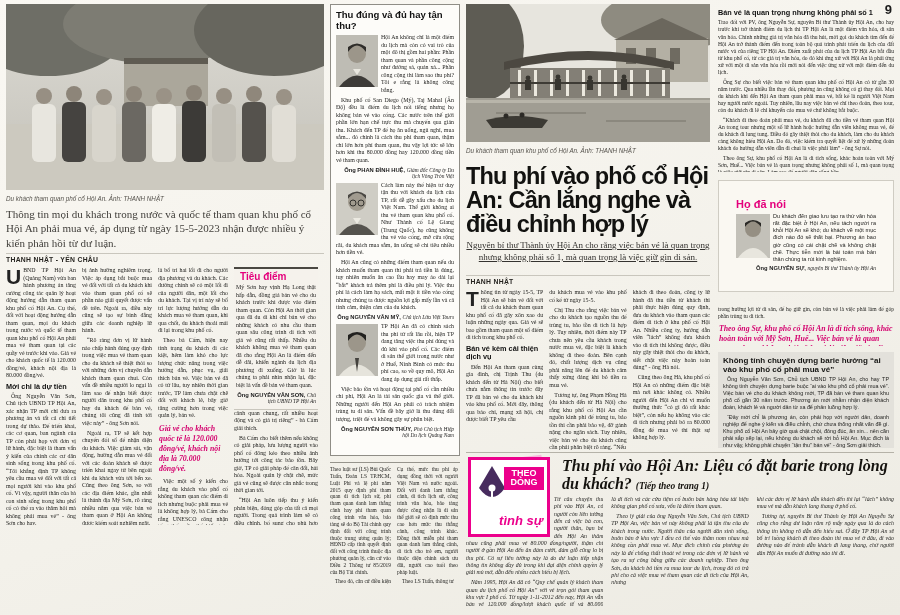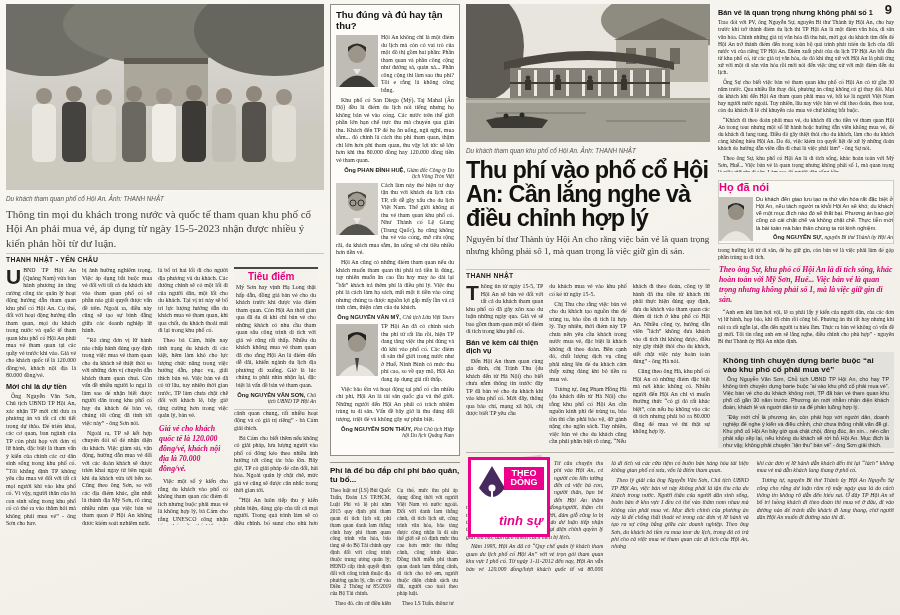--- a/index.html
+++ b/index.html
@@ -23,49 +23,49 @@
   .pullquote{font:bold italic 7.8px/1.3 "Liberation Serif",serif;color:#d4006e;margin:4px 1px;text-indent:0;text-align:left;}
 
   
   .left-art{left:6px;top:4px;width:318px;height:606px;}
   .hl1{font:bold 30px/1.02 "Liberation Sans",sans-serif;letter-spacing:-1.2px;margin:4px 0 0;color:#121210;}
   .lede{font:11px/1.32 "Liberation Serif",serif;color:#403e3a;margin:4px 0 0;text-align:left;}
   .left-cols{margin-top:4px;gap:6px;height:258px;}
   .wcol{width:70px;flex:none;}
   .wcol4{width:84px;flex:none;}
   .focus-box{background:#f5f2ec;border-top:2px solid #4a4842;border-bottom:1px solid #c9c6bd;padding:2px 2px 2px;}
-  .focus-h{color:#e4007c;font:bold 10px "Liberation Sans",sans-serif;margin:0 12px 2px;}
+  .focus-h{color:#e4007c;font:bold 10px "Liberation Sans",sans-serif;margin:0 4px 2px;}
 
   
   .op-box{left:330px;top:4px;width:130px;height:452px;border:1px solid #8f8d86;background:#fdfcf9;
           padding:4px 5px;box-sizing:border-box;overflow:hidden;}
   .op-title{font:bold 9.5px "Liberation Sans",sans-serif;margin:0 0 3px;color:#111;}
   .portrait{float:left;margin:1px 3px 1px 0;}
   .expert{overflow:hidden;}
 
   
   .legal{left:330px;top:462px;width:130px;height:150px;border-top:1px solid #96948c;padding-top:3px;box-sizing:border-box;}
   .legal-h{font:bold 8px/1.15 "Liberation Sans",sans-serif;margin:0 0 3px;color:#111;}
   .legal .cols{gap:6px;height:118px;}
   .legal .col{width:61px;flex:none;}
   .legal .bt{font-size:5.4px;}
 
   
   .right-art{left:466px;top:4px;width:244px;height:444px;}
-  .hl2{font:bold 23.5px/1.04 "Liberation Sans",sans-serif;letter-spacing:-0.8px;margin:3px 0 0;color:#121210;}
-  .subhead{font:9px/1.3 "Liberation Serif",serif;color:#353330;margin:3px 0 12px;text-align:left;}
+  .hl2{font:bold 23.5px/1.04 "Liberation Sans",sans-serif;letter-spacing:-0.8px;margin:9px 0 0;color:#121210;}
+  .subhead{font:9px/1.3 "Liberation Serif",serif;color:#353330;margin:3px 0 12px;text-align:center;text-decoration:underline;}
   .right-cols{margin-top:4px;gap:6px;height:164px;}
   .right-cols .col{flex:1;}
 
   
   .sidebar{left:718px;top:6px;width:176px;height:442px;}
   .sidebar .cols{gap:8px;height:340px;flex-direction:column;}
   .sidebar .col{flex:1;}
   .sidebar .bt{font-size:5.6px;}
-  .said-box{border:1px solid #cfccc3;background:#faf8f2;padding:0;margin-bottom:3px;}
+  .said-box{border:1px solid #cfccc3;background:#faf8f2;padding:17px;margin-bottom:14px;}
   .said-h{color:#e4007c;font:bold 11px "Liberation Sans",sans-serif;margin:0 0 3px;}
   .said-quote{font:5.5px/1.3 "Liberation Sans",sans-serif;text-align:justify;margin:0 0 2px;}
   .graybox{position:absolute;left:0;right:0;top:346px;height:96px;background:#e3e1db;padding:4px 5px;box-sizing:border-box;overflow:hidden;}
   .graybox-title{font:bold 8px/1.15 "Liberation Sans",sans-serif;margin:0 0 2px;color:#161614;}
   .graybox .bt{font:5.4px/1.3 "Liberation Sans",sans-serif;text-indent:4px;}
 
   
   .bottom-art{left:466px;top:452px;width:428px;height:160px;border-top:1px solid #b5b2a8;padding-top:4px;box-sizing:border-box;}
   .hl3{font:bold italic 16px/1.12 "Liberation Serif",serif;margin:0 0 0 96px;color:#15130f;}
   .hl3 .cont{font-size:9.5px;}
@@ -201,21 +201,20 @@
         <path d="M3,52 q18,-23 36,0 z" fill="#e6e4dc"></path>
         <path d="M19,34 h4 l-2,14 z" fill="#44423e"></path>
       </svg>
       <p class="bt ni">TP Hội An đã có chính sách thu phí từ rất lâu rồi, hiện TP đang tăng việc thu phí đúng và đủ khi vào phố cổ. Các điểm di sản thế giới trong nước như ở Huế, Ninh Bình có mức thu phí cao, so về quy mô, Hội An đang áp dụng giá rất thấp.</p>
       <p class="bt">Việc bảo tồn và hoạt động tại phố cổ cần nhiều chi phí, Hội An là tài sản quốc gia và thế giới. Những người đến Hội An phải có trách nhiệm trùng tu di sản. Vấn đề bây giờ là thu đúng đối tượng, triệt để và không gây sự phân biệt.</p>
       <div class="attr"><span class="nm">Ông NGUYỄN SƠN THỦY,</span> <span class="rl">Phó Chủ tịch Hiệp hội Du lịch Quảng Nam</span></div>
     </div>
   </aside>
 
   <section class="abs legal">
-    <h4 class="legal-h">Phí là để bù đắp chi phí bảo quản, tu bổ...</h4>
     <div class="cols">
       <div class="col">
         <p class="bt ni">Theo luật sư (LS) Bùi Quốc Tuấn, Đoàn LS TP.HCM, Luật Phí và lệ phí năm 2015 quy định phí tham quan di tích lịch sử, phí tham quan danh lam thắng cảnh hay phí tham quan công trình văn hóa, bảo tàng sẽ do Bộ Tài chính quy định đối với công trình thuộc trung ương quản lý; HĐND cấp tỉnh quyết định đối với công trình thuộc địa phương quản lý, căn cứ vào Điều 2 Thông tư 85/2019 của Bộ Tài chính.</p>
         <p class="bt">Theo đó, căn cứ điều kiện kinh tế - xã hội, quy mô, hình thức hoạt động tham quan của từng danh lam thắng cảnh, di tích lịch sử, công trình văn hóa, HĐND cấp tỉnh</p>
       </div>
       <div class="col">
         <p class="bt ni">Cụ thể, mức thu phí áp dụng đồng thời với người Việt Nam và nước ngoài. Đối với danh lam thắng cảnh, di tích lịch sử, công trình văn hóa, bảo tàng được công nhận là di sản thế giới sẽ có định mức thu cao hơn mức thu thắng cảnh, công trình khác. Đồng thời miễn phí tham quan danh lam thắng cảnh, di tích cho trẻ em, người thuộc diện chính sách ưu đãi, người cao tuổi theo pháp luật.</p>
         <p class="bt">Theo LS Tuấn, thông tư</p>
       </div>
     </div>
@@ -306,38 +305,39 @@
           </svg>
           <p class="said-quote">Du khách đến giao lưu tạo ra thứ văn hóa rất đặc biệt ở Hội An, nếu tách người ra khỏi Hội An sẽ khó; du khách về một mục đích nào đó sẽ thất bại. Phương án bao giờ cũng có cái chặt chẽ và không chặt chẽ. Thực tiễn mới là bài toán mà bản thân chúng ta rút kinh nghiệm.</p>
           <div class="attr"><span class="nm">Ông NGUYỄN SỰ,</span> <span class="rl">nguyên Bí thư Thành ủy Hội An</span></div>
         </div>
         <p class="bt ni">trong hưởng lợi từ di sản, để họ giữ gìn, còn bán vé là việc phải làm để góp phần trùng tu di tích.</p>
         <p class="pullquote">Theo ông Sự, khu phố cổ Hội An là di tích sống, khác hoàn toàn với Mỹ Sơn, Huế... Việc bán vé là quan trọng nhưng không phải số 1, mà là việc giữ gìn di sản.</p>
         <p class="bt">“Anh em khi làm hơi vội, lẽ ra phải lấy ý kiến của người dân, của các đơn vị lữ hành, họp báo, khi đã chín rồi công bố. Phương án thì rất hay nhưng khi nói ra rất ngắn lại, dẫn đến người ta hiểu lầm. Thực ra bán vé không có vấn đề gì mới. Tôi tin rằng anh em sẽ lắng nghe, điều chỉnh cho phù hợp” - nguyên Bí thư Thành ủy Hội An nhận định.</p>
       </div>
     </div>
     <div class="graybox">
-      <h4 class="graybox-title">Không tính chuyện dựng barie buộc “ai vào khu phố cổ phải mua vé”</h4>
+      <h4 class="graybox-title">Không tính chuyện dựng barie hưởng “ai vào khu phố cổ phải mua vé”</h4>
       <p class="bt ni">Ông Nguyễn Văn Sơn, Chủ tịch UBND TP Hội An, cho hay TP không tính chuyện dựng barie buộc “ai vào khu phố cổ phải mua vé”. Việc bán vé cho du khách không mới, TP đã bán vé tham quan khu phố cổ gần 30 năm trước. Phương án mới nhằm nhận diện khách đoàn, khách lẻ và người dân từ xa để phân luồng hợp lý.</p>
       <p class="bt">“Đây mới chỉ là phương án, còn phải họp với người dân, doanh nghiệp để nghe ý kiến và điều chỉnh, chứ chưa thống nhất vấn đề gì. Khu phố cổ Hội An bây giờ quá chật chội, đông đúc, ăn xin... nên cần phải sắp xếp lại, nếu không du khách sẽ rời bỏ Hội An. Mục đích là như vậy, không phải chuyện “tận thu” bán vé” - ông Sơn giải thích.</p>
     </div>
   </aside>
 
   <section class="abs bottom-art">
     <div class="badge">
       <div class="badge-main">
         <svg width="36" height="44" viewBox="0 0 36 44" style="position:absolute;left:3px;top:4px">
           <path d="M18,2 L31,24 Q18,42 5,24 Z" fill="#472b5e"></path>
           <circle cx="18" cy="24" r="3.5" fill="#fff"></circle>
           <rect x="17" y="27" width="2" height="12" fill="#fff"></rect>
         </svg>
         <div class="badge-l1">THEO DÒNG</div>
         <div class="badge-l2">tình sự</div>
       </div>
     </div>
+    <h2 class="hl3"><span>Thu phí vào Hội An: Liệu có đặt barie trong lòng du khách?</span> <span class="cont">(Tiếp theo trang 1)</span></h2>
     <div class="cols bottom-cols">
       <div class="col">
         <div class="badge-spacer"></div>
         <p class="bt ni">Từ câu chuyện thu phí vào Hội An, có người còn liên tưởng đến cả việc bà con, người thân, bạn bè đến Hội An thăm nhau cũng phải mua vé 80.000 đồng/người, thậm chí người ở gần Hội An đến ăn đám cưới, đám giỗ cũng lo bị thu phí. Có sự liên tưởng này là do dư luận tiếp nhận thông tin không đầy đủ trong khi đại diện chính quyền lý giải mù mờ, dẫn đến nhiều cách hiểu bị lệch.</p>
         <p class="bt">Năm 1995, Hội An đã có “Quy chế quản lý khách tham quan du lịch phố cổ Hội An” với vé trọn gói tham quan khu vực I phố cổ. Từ ngày 1-11-2012 đến nay, Hội An vẫn bán vé 120.000 đồng/lượt khách quốc tế và 80.000 đồng/lượt khách trong nước, chứ không phải bây giờ mới bán. Hơn 10 năm qua du khách vẫn hài lòng, lượng khách đến Hội An vẫn đông đúc và không hề có bất cứ phản ứng nào.</p>
 
       </div>
       <div class="col">
         <p class="bt ni">là di tích và các cửa tiệm cổ buôn bán hàng hóa tái hiện không gian phố cổ xưa, vốn là điểm tham quan.</p>
         <p class="bt">Theo lý giải của ông Nguyễn Văn Sơn, Chủ tịch UBND TP Hội An, việc bán vé này không phải là tận thu của du khách trong nước. Người thân của người dân sinh sống, buôn bán ở khu vực I đều có thể vào thăm nom nhau mà không cần phải mua vé. Mục đích chính của phương án này là để chống thất thoát vé trong các đơn vị lữ hành và tạo ra sự công bằng giữa các doanh nghiệp. Theo ông Sơn, du khách bỏ tiền ra mua tour du lịch, trong đó có trả phí cho cả việc mua vé tham quan các di tích của Hội An, nhưng</p>

